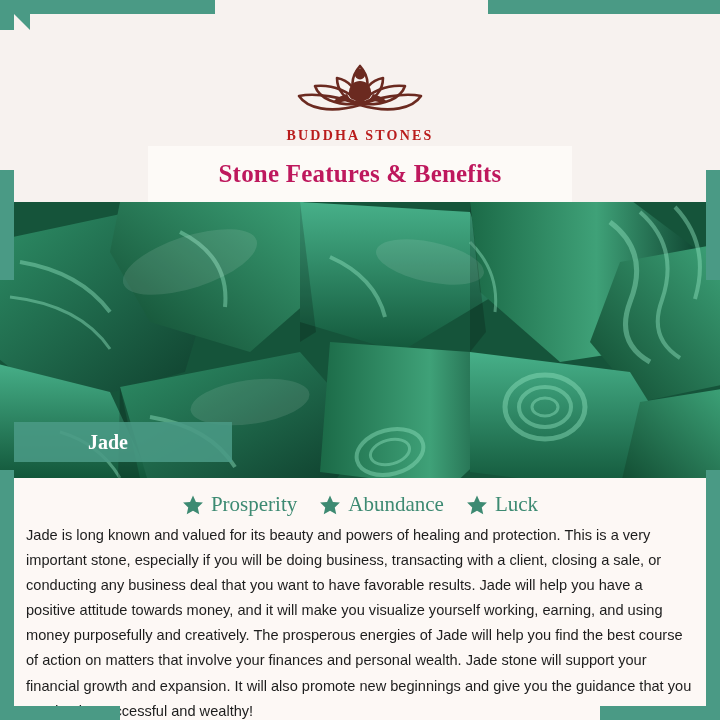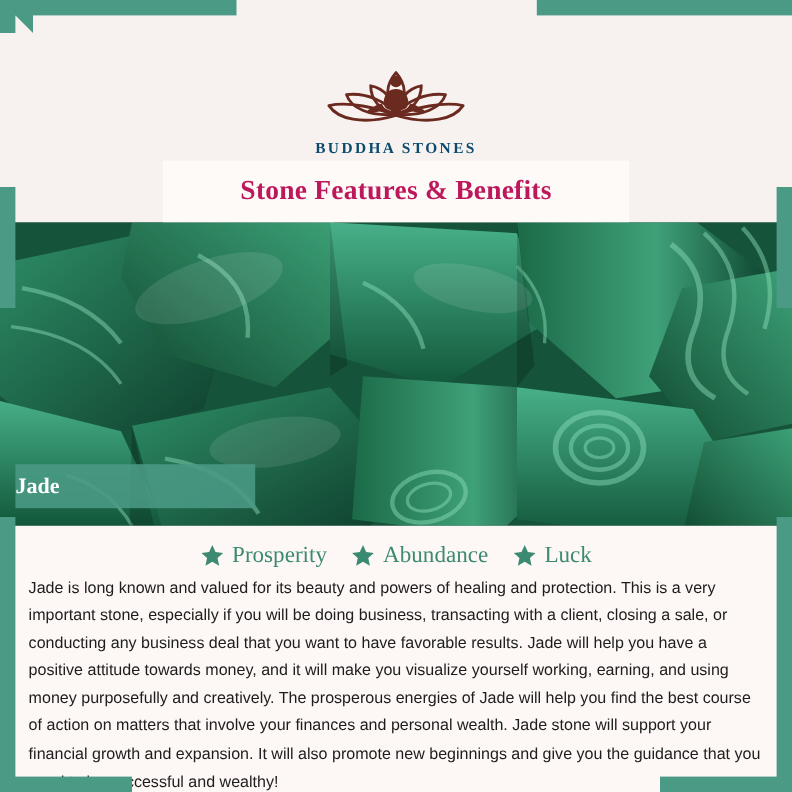--- a/index.html
+++ b/index.html
@@ -50,21 +50,21 @@
   }
   .logo-wrap {
     display: flex; flex-direction: column; align-items: center;
   }
   .logo-mark { width: 150px; height: 72px; display: block; }
   .brand-name {
     margin-top: 4px;
     font-size: 14px;
     letter-spacing: 2.2px;
     font-weight: bold;
-    color: #0c4a6e;
+    color: #b91c1c;
     font-family: "Liberation Serif", serif;
   }
   .title-band {
     position: absolute;
     left: 148px; right: 148px;
     bottom: 0;
     height: 56px;
     background: #fdfaf7;
     display: flex; align-items: center; justify-content: center;
     box-shadow: 0 0 0 0 transparent;
@@ -88,20 +88,21 @@
   .hero-svg { position: absolute; inset: 0; width: 100%; height: 100%; display: block; }
 
   .stone-label {
     position: absolute;
     left: 14px;
     bottom: 16px;
     width: 218px;
     height: 40px;
     background: rgba(74,154,133,0.88);
     display: flex; align-items: center;
+    padding-left: 74px;
     z-index: 3;
   }
   .stone-label span {
     color: #ffffff;
     font-size: 20px;
     font-weight: bold;
     font-family: "Liberation Serif", serif;
   }
 
   

